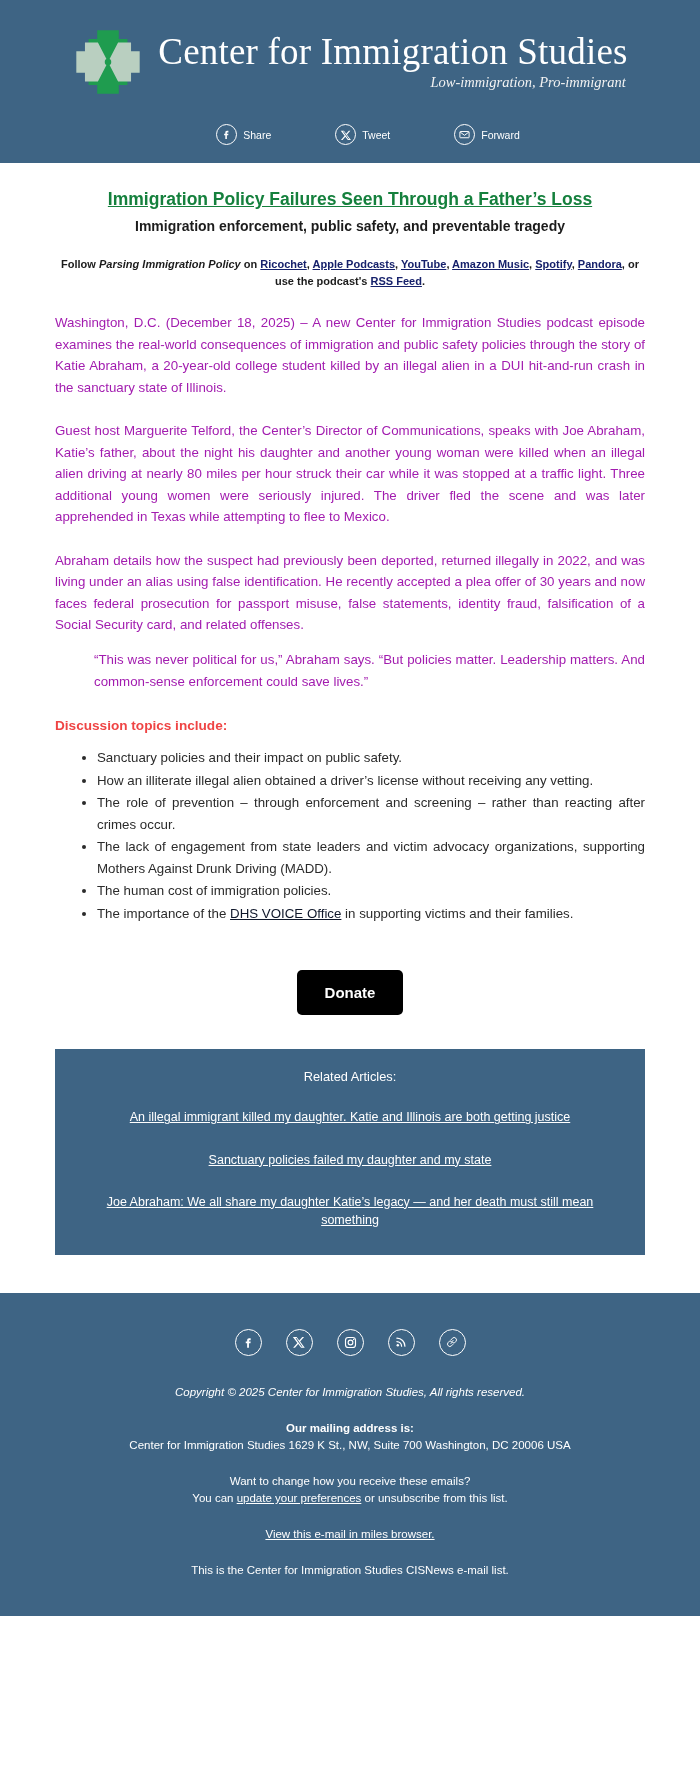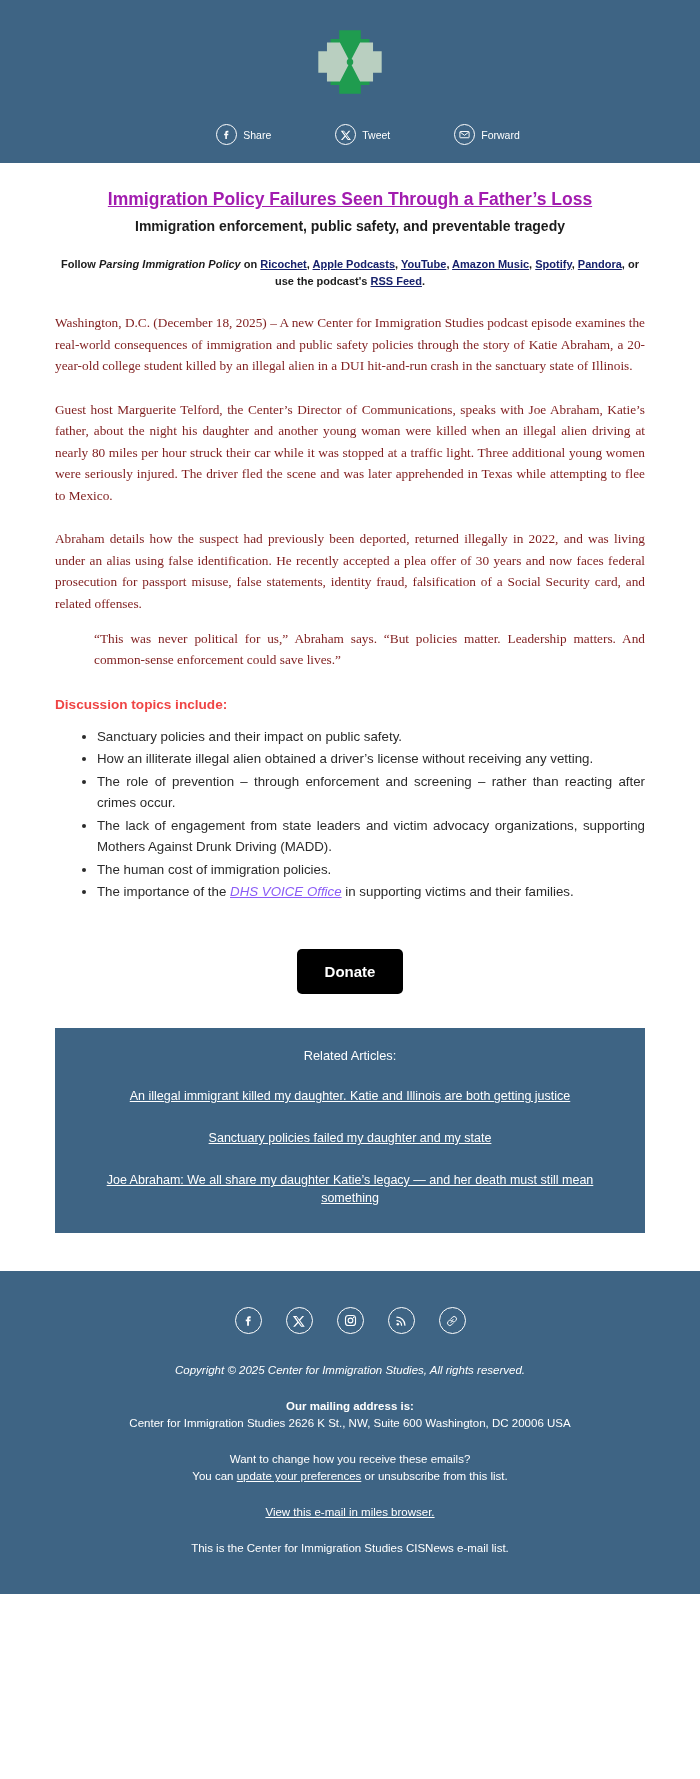--- a/index.html
+++ b/index.html
@@ -68,21 +68,21 @@
   .share-circle svg { display: block; }
 
   
   .content { padding: 0 55px; }
 
   .headline {
     text-align: center;
     margin-top: 26px;
     font-size: 17.5px;
     font-weight: bold;
-    color: #a21caf;
+    color: #15803d;
     text-decoration: underline;
     line-height: 1.25;
   }
   .subhead {
     text-align: center;
     margin-top: 7px;
     font-size: 14px;
     font-weight: bold;
     color: #1c1c1c;
   }
@@ -96,40 +96,39 @@
     line-height: 1.55;
   }
   .follow em { font-style: italic; }
   .follow a { color: #16216b; text-decoration: underline; }
 
   .para {
     margin-top: 22px;
     font-size: 13.3px;
     line-height: 1.62;
     text-align: justify;
-    color: #7f1d1d;
-    font-family: Liberation Serif, serif;
+    color: #a21caf;
   }
   .para.tight { margin-top: 2px; margin-left: 39px; }
 
   .topics-heading {
     margin-top: 26px;
     font-size: 13.6px;
     font-weight: bold;
     color: #ef4444;
   }
   ul.topics {
     margin: 14px 0 0 0;
     padding-left: 42px;
     font-size: 13.3px;
     line-height: 1.62;
     color: #2b2b2b;
   }
   ul.topics li { text-align: justify; margin-bottom: 1px; }
-  ul.topics li a { color: #8b5cf6; text-decoration: underline; font-style: italic; }
+  ul.topics li a { color: #0f172a; text-decoration: underline; }
 
   .donate-wrap { text-align: center; margin-top: 46px; }
   .donate-btn {
     display: inline-block;
     background: #000000;
     color: #ffffff;
     font-size: 15px;
     font-weight: bold;
     padding: 14px 28px;
     border-radius: 5px;
@@ -199,20 +198,24 @@
 
         <path d="M35 6 h30 v12 h12 v18 L50 50 L23 36 V18 h12 z" fill="#1f9c4f"></path>
 
         <path d="M35 94 h30 V82 h12 V64 L50 50 L23 64 v18 h12 z" fill="#1f9c4f"></path>
 
         <path d="M6 35 v30 h12 v12 h18 L50 50 L36 23 H18 v12 z" fill="#b9cfc0"></path>
 
         <path d="M94 35 v30 H82 v12 H64 L50 50 L64 23 h18 v12 z" fill="#b9cfc0"></path>
         <circle cx="50" cy="50" r="4.5" fill="#1f9c4f"></circle>
       </svg>
+    </span>
+    <span class="brand-text">
+      <span class="brand-title">Center for Immigration Studies</span>
+      <span class="brand-tagline">Low-immigration, Pro-immigrant</span>
     </span>
   </div>
 
   <div class="share-row">
     <a class="share-item" href="#">
       <span class="share-circle">
         <svg width="13" height="13" viewBox="0 0 24 24">
             <path fill="#ffffff" d="M15.5 8.2h-2.1c-.4 0-.7.3-.7.8V10.5h2.8l-.4 2.8h-2.4v7.2h-2.9v-7.2H7.6v-2.8h2.2V8.6c0-1.9 1.3-3.3 3.1-3.3h2.6z"></path>
           </svg>
       </span>
@@ -302,21 +305,21 @@
     <a class="social-circle" href="#">
       <svg width="14" height="14" viewBox="0 0 24 24">
           <path d="M10 14a4 4 0 015.7 0l2.8-2.8a4 4 0 00-5.7-5.7L10.4 8.2M14 10a4 4 0 01-5.7 0l-2.8 2.8a4 4 0 005.7 5.7l2.4-2.4" fill="none" stroke="#ffffff" stroke-width="1.7" stroke-linecap="round"></path>
         </svg>
     </a>
   </div>
 
   <div class="foot-copyright">Copyright © 2025 Center for Immigration Studies, All rights reserved.</div>
 
   <div class="foot-strong">Our mailing address is:</div>
-  <div class="foot-line">Center for Immigration Studies 2626 K St., NW, Suite 600 Washington, DC 20006 USA</div>
+  <div class="foot-line">Center for Immigration Studies 1629 K St., NW, Suite 700 Washington, DC 20006 USA</div>
 
   <div class="foot-line foot-gap">Want to change how you receive these emails?</div>
   <div class="foot-line"><span>You can </span><a href="#">update your preferences</a><span> or unsubscribe from this list.</span></div>
 
   <div class="foot-line foot-gap"><a href="#">View this e-mail in miles browser.</a></div>
 
   <div class="foot-line foot-gap">This is the Center for Immigration Studies CISNews e-mail list.</div>
 </div>
 
 </body></html>

